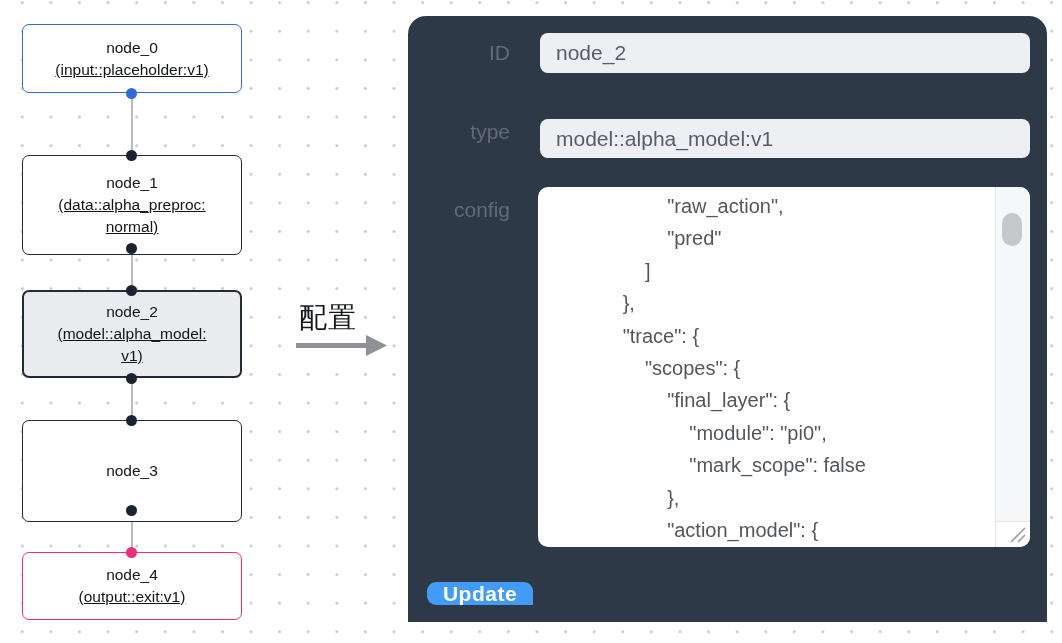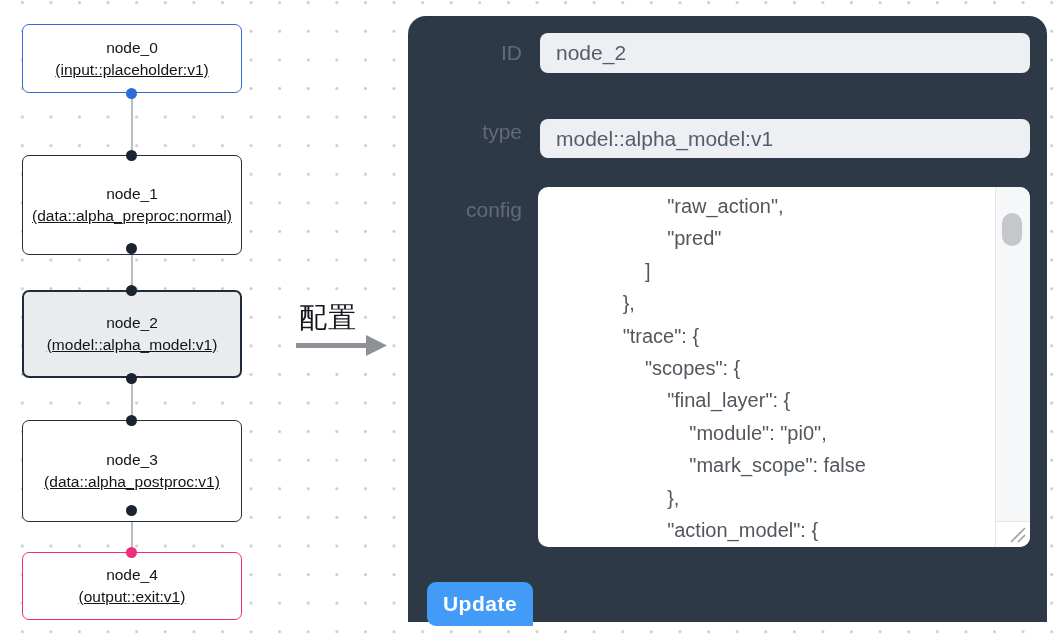--- a/index.html
+++ b/index.html
@@ -18,21 +18,21 @@
   
   .node {
     position: absolute;
     left: 22px; width: 220px;
     background: #ffffff;
     border: 1.5px solid #232c3b;
     border-radius: 7px;
     display: flex; flex-direction: column;
     align-items: center; justify-content: center;
     text-align: center;
-    padding: 0 6px;
+    padding: 0 32px;
     font-size: 15.5px; line-height: 22px; color: #111418;
     cursor: pointer;
   }
   .node .sub { word-break: break-all; text-decoration: underline; }
   .node--input   { border-color: #2f6bd9; }
   .node--selected{ border-color: #222b3a; border-width: 2px; background: #eaebee; }
   .node--output  { border-color: #ee2e7b; }
 
   .cline {
     position: absolute; left: 131px; width: 2px;
@@ -53,21 +53,21 @@
   .annot-arrow { position: absolute; left: 296px; top: 335px; }
 
   
   .panel {
     position: absolute; left: 408px; top: 16px;
     width: 639px; height: 606px;
     background: #2e3947;
     border-radius: 18px 18px 0 0;
   }
   .plabel {
-    position: absolute; left: 12px; width: 102px;
+    position: absolute; left: 0; width: 102px;
     text-align: right;
     font-size: 21px; color: #626a76; padding-left: 28px;
   }
   .pinput {
     position: absolute; left: 132px; width: 490px; height: 40px;
     background: #edeff3; border-radius: 8px;
     display: flex; align-items: center;
     padding: 0 16px;
     font-size: 21px; color: #565d68;
     cursor: text;
@@ -99,21 +99,21 @@
     position: absolute; right: 0; bottom: 0; width: 35px; height: 26px;
     background: #ffffff;
     border-left: 1px solid #e3e5e9; border-top: 1px solid #e3e5e9;
     border-radius: 0 0 10px 0;
     cursor: nwse-resize;
   }
   .ta-corner svg { position: absolute; right: 3px; bottom: 3px; }
 
   .update-btn {
     position: absolute; left: 19px; top: 566px;
-    width: 106px; height: 44px;
+    width: 106px; height: 23px;
     background: #429bf7; color: #ffffff;
     border: none; border-radius: 9px 9px 0 9px;
     font-family: "Liberation Sans", sans-serif;
     font-size: 21px; font-weight: 700; letter-spacing: 0.5px;
     cursor: pointer;
   }
 </style>
 </head>
 <body>
 
@@ -133,21 +133,20 @@
     <div class="node" style="top:155px;height:100px">
       <div>node_1</div>
       <div class="sub">(data::alpha_preproc:normal)</div>
     </div>
     <div class="node node--selected" style="top:290px;height:88px">
       <div>node_2</div>
       <div class="sub">(model::alpha_model:v1)</div>
     </div>
     <div class="node" style="top:420px;height:102px">
       <div>node_3</div>
-      <div class="sub">(data::alpha_postproc:v1)</div>
     </div>
     <div class="node node--output" style="top:552px;height:68px">
       <div>node_4</div>
       <div class="sub">(output::exit:v1)</div>
     </div>
 
     <div class="cdot cdot--blue" style="top:88px"></div>
     <div class="cdot" style="top:150px"></div>
     <div class="cdot" style="top:243px"></div>
     <div class="cdot" style="top:285px"></div>

